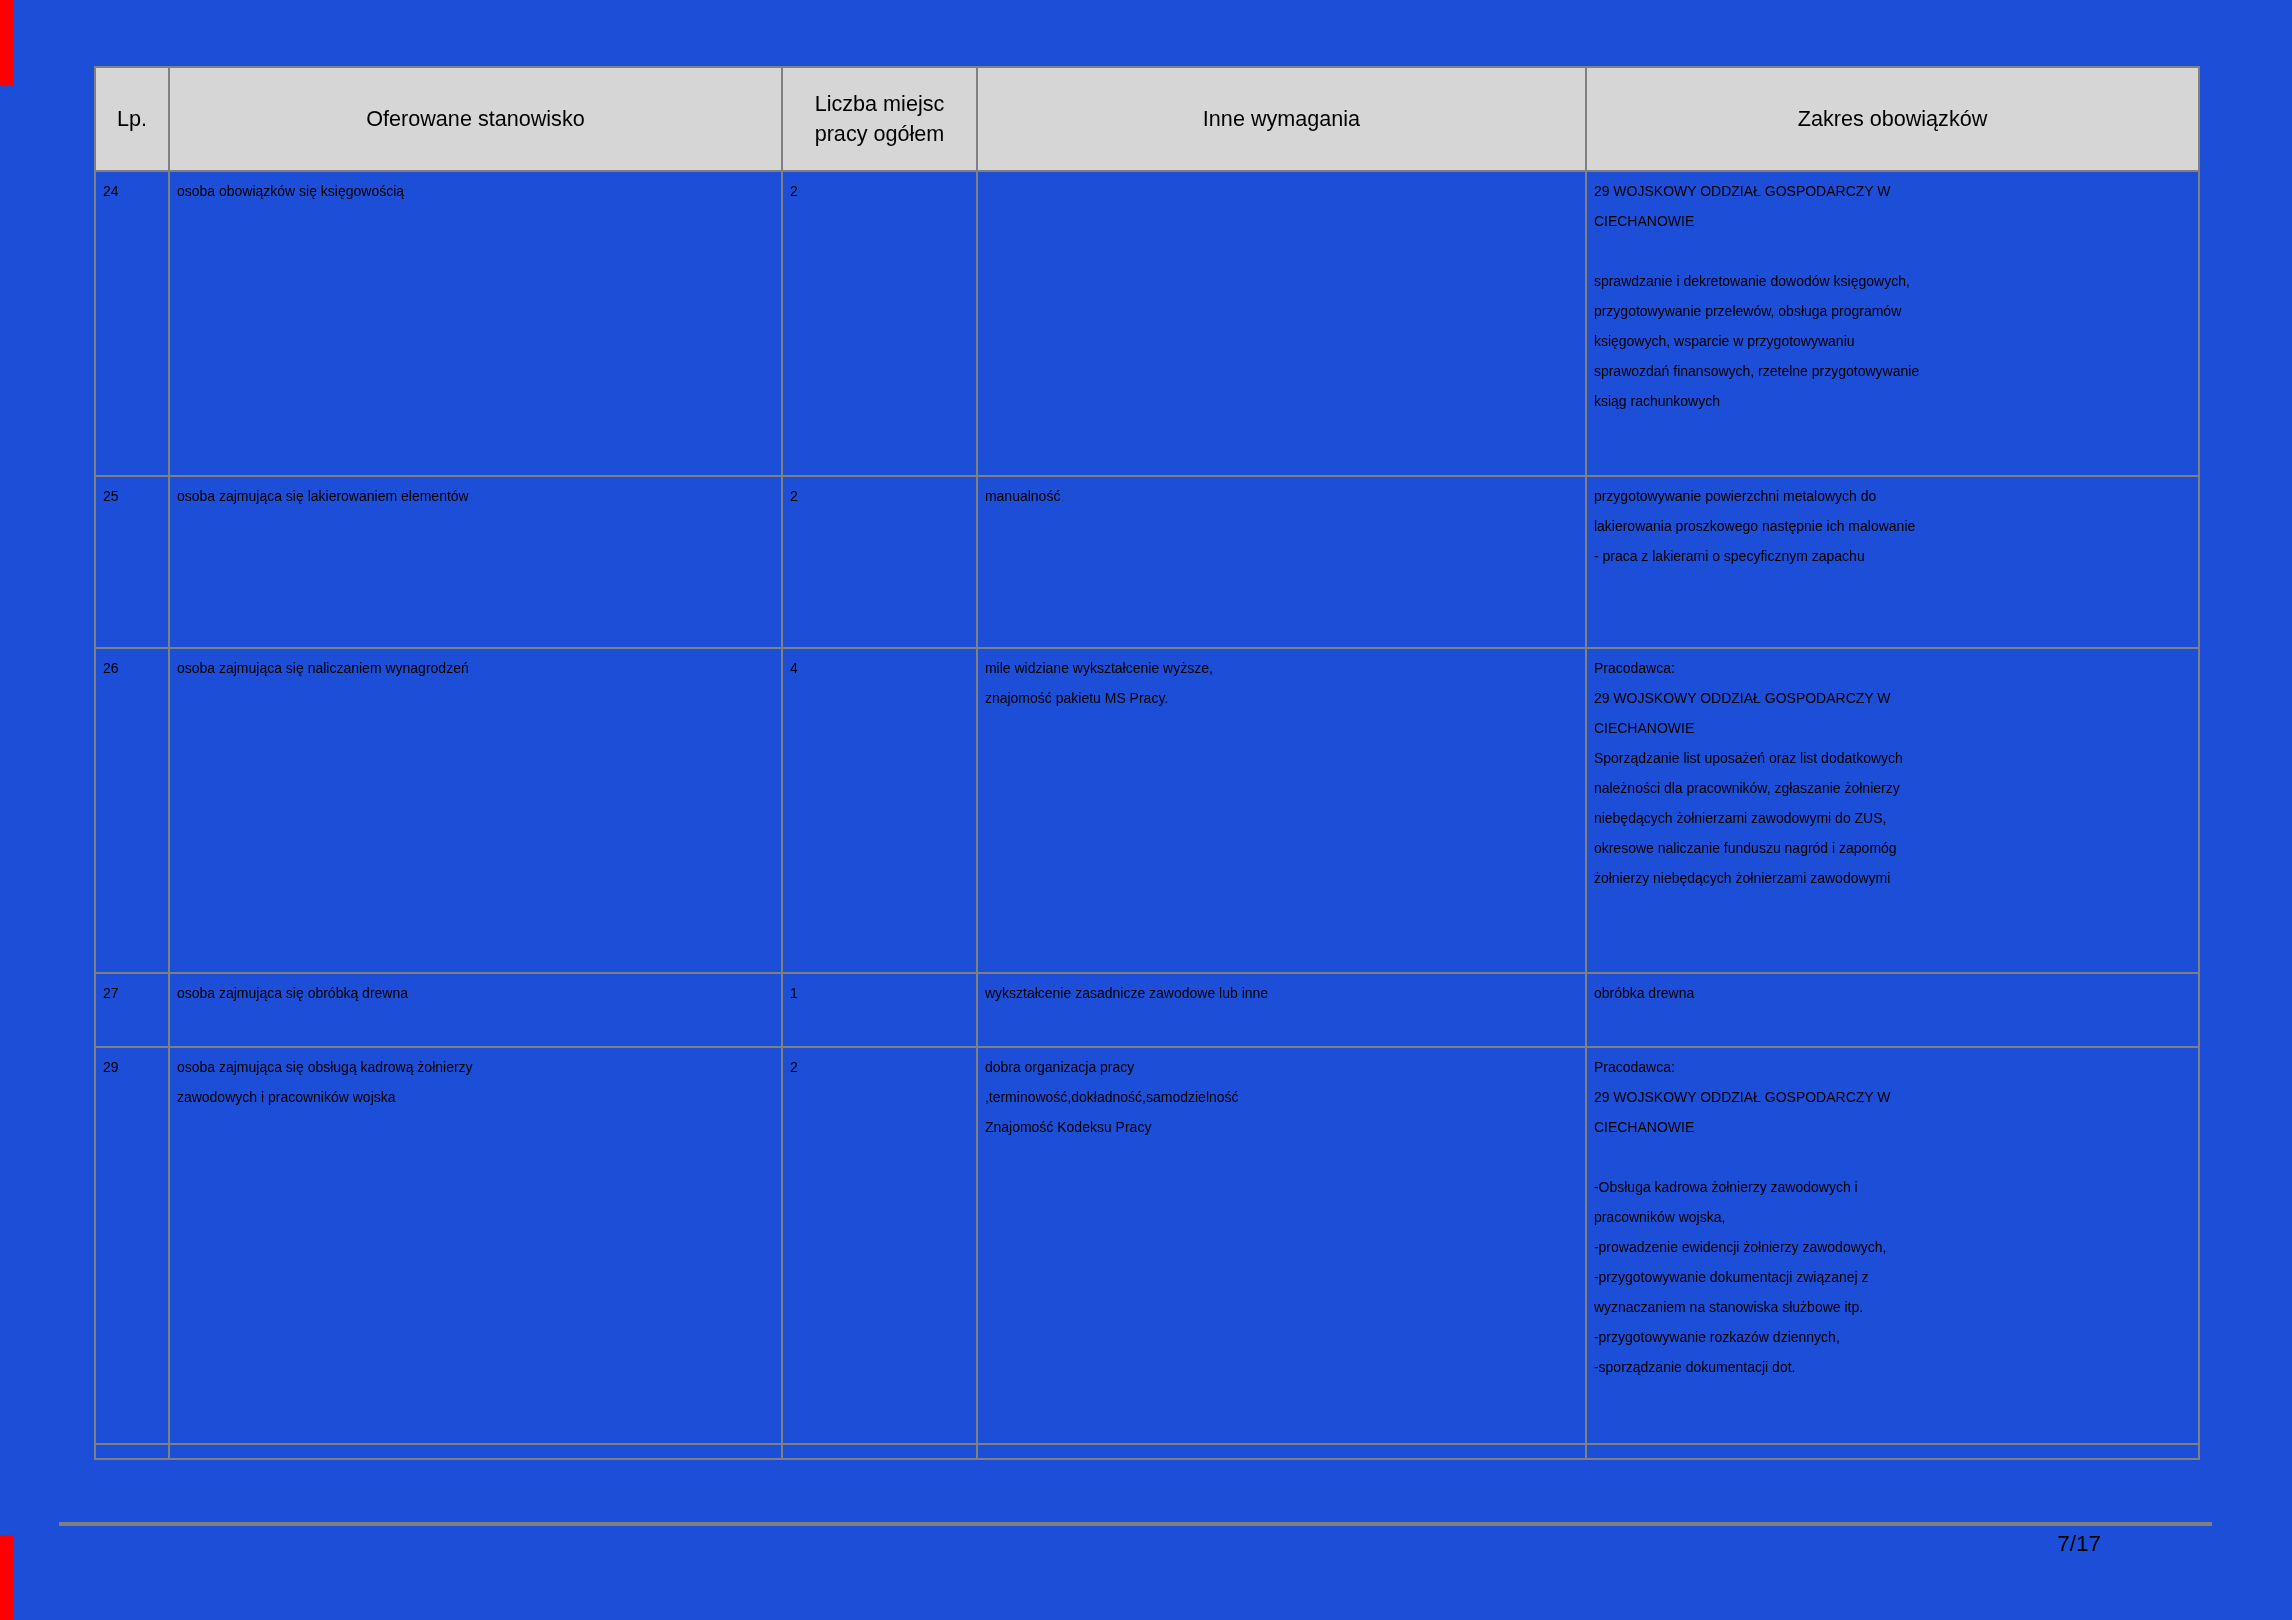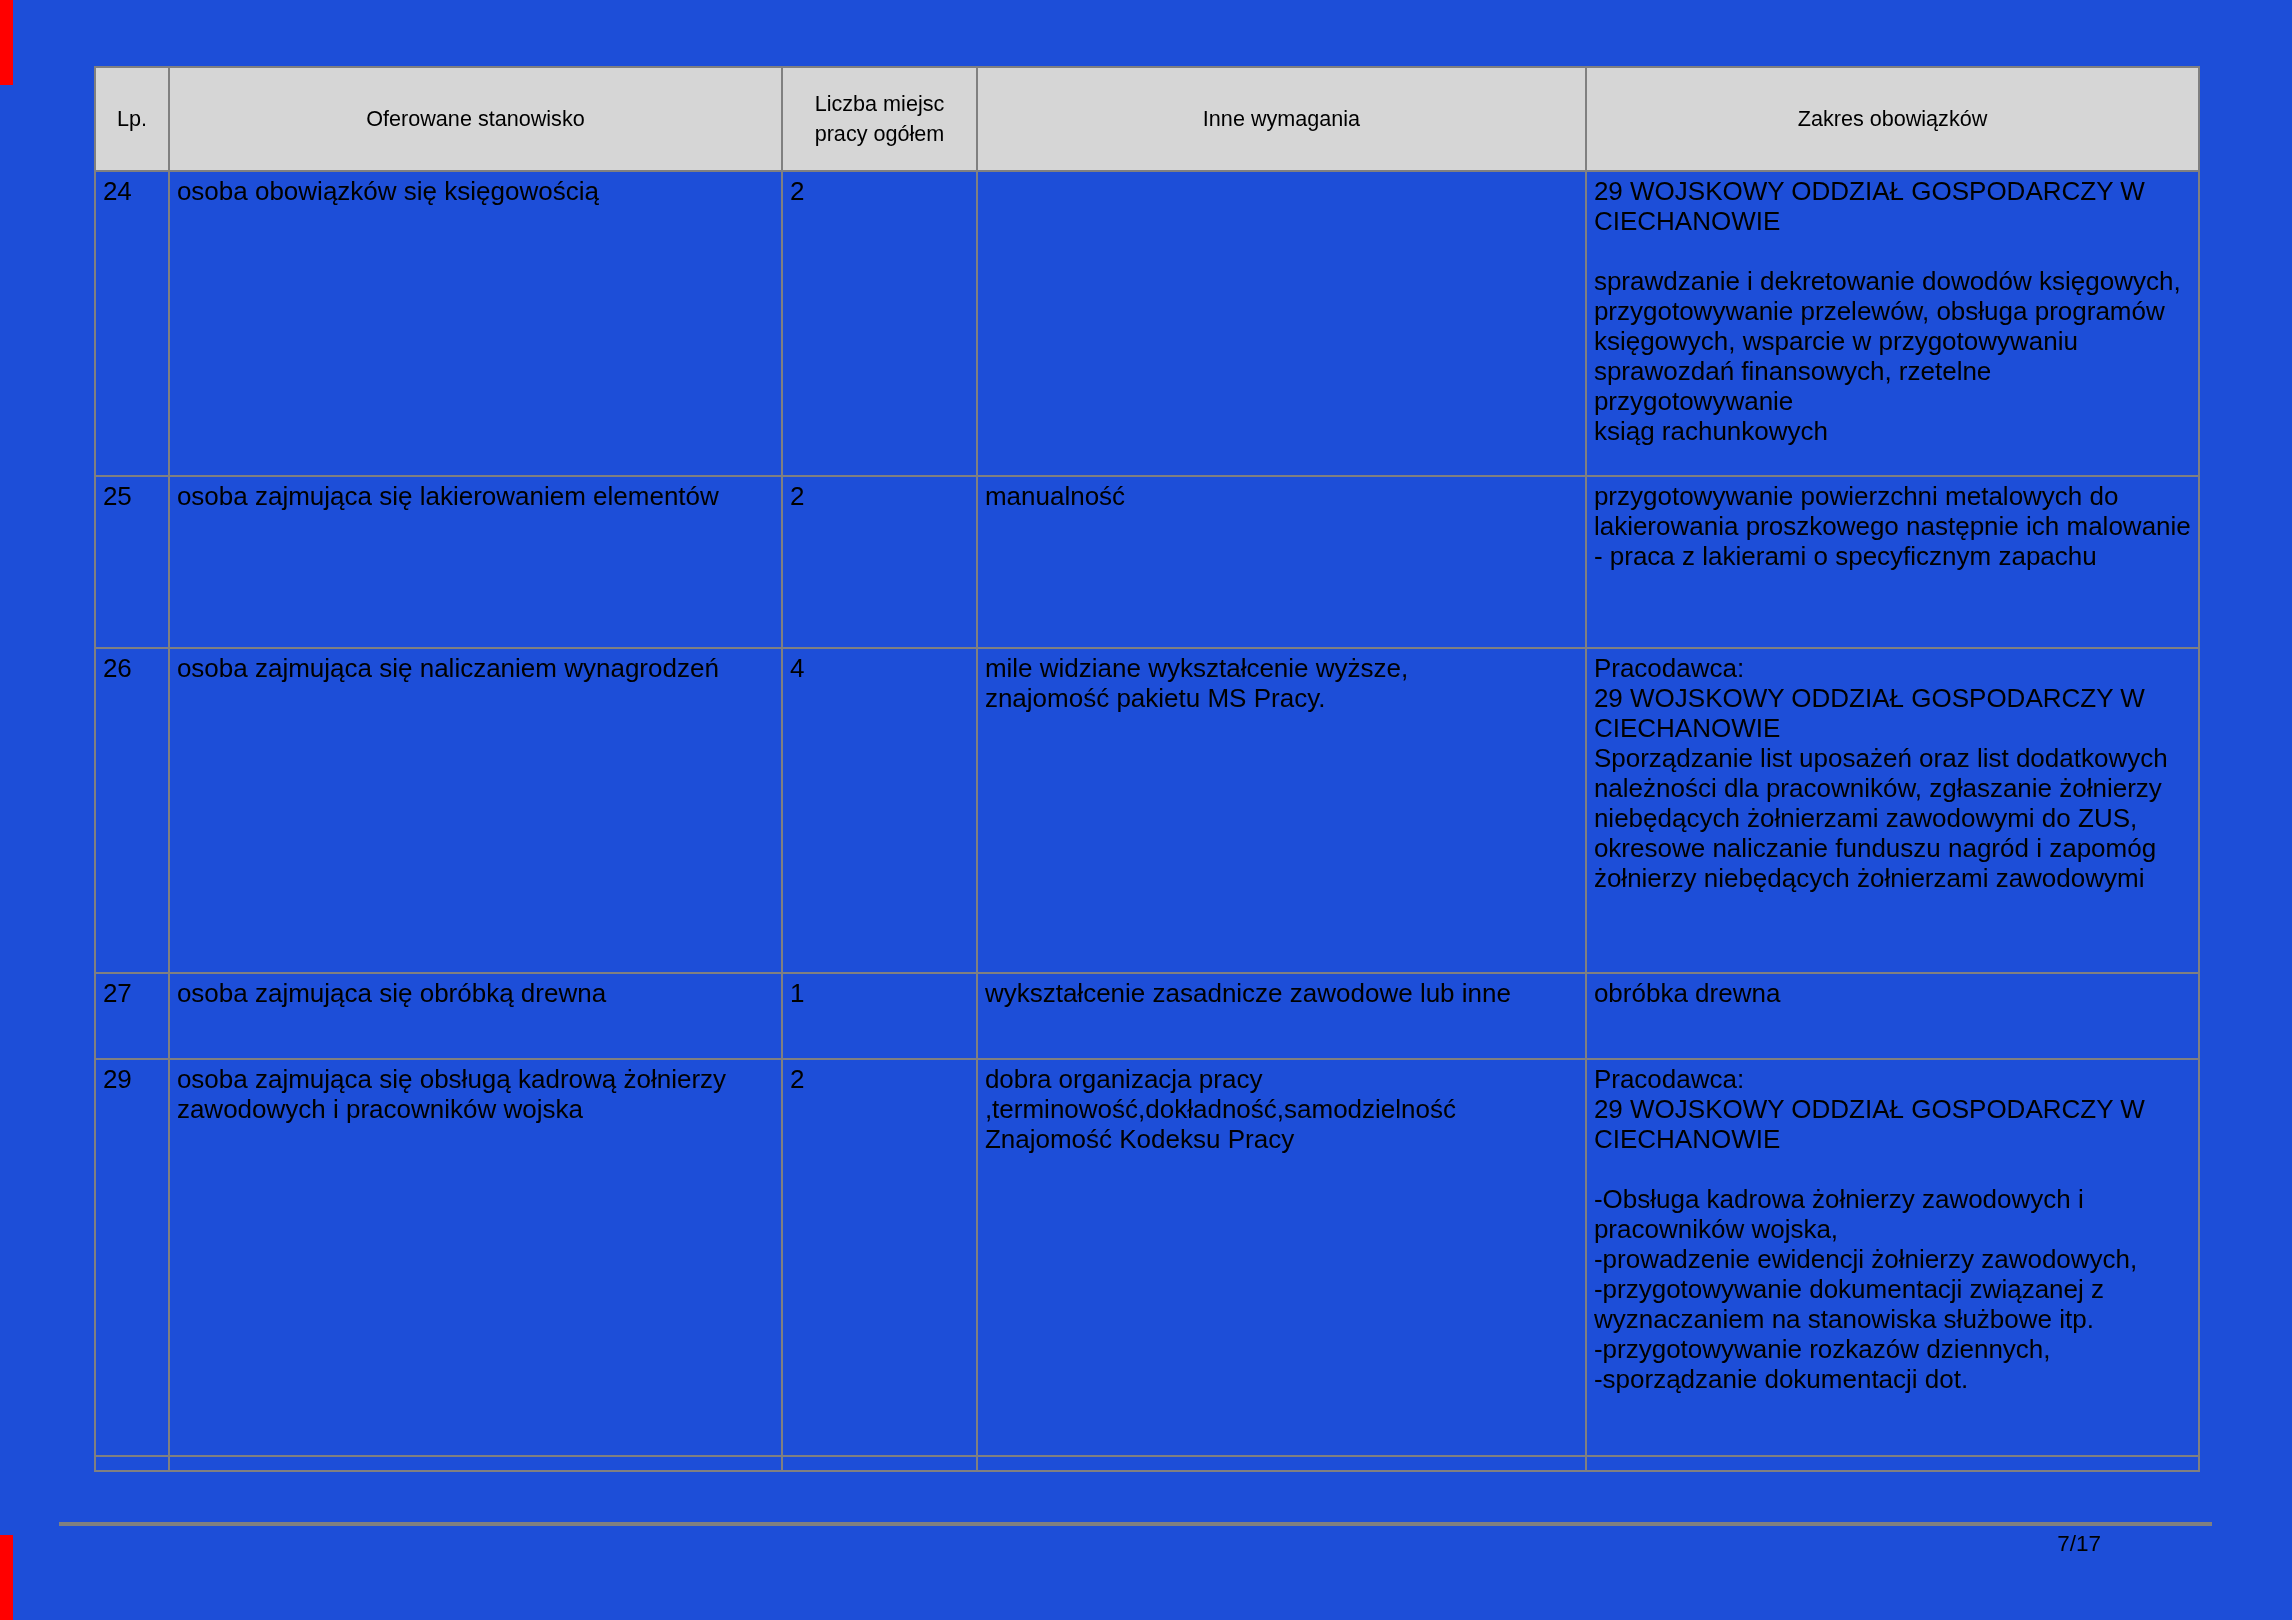--- a/index.html
+++ b/index.html
@@ -16,21 +16,21 @@
   .marker.bottom{top:1535px;}
 
   table.jobs{
     position:absolute;left:94px;top:66px;
     width:2103px;
     border-collapse:collapse;
     table-layout:fixed;
   }
   table.jobs th, table.jobs td{
     border:2.9px solid #808080;
-    font-size:26px;
+    font-size:14px;
     line-height:30px;
     overflow:hidden;
   }
   table.jobs th{
     background:#d6d6d6;
     font-weight:normal;
     font-size:21.6px;
     text-align:center;
     vertical-align:middle;
     white-space:pre-wrap;
@@ -116,21 +116,21 @@
 znajomość pakietu MS Pracy.</td>
         <td>Pracodawca:
 29 WOJSKOWY ODDZIAŁ GOSPODARCZY W
 CIECHANOWIE
 Sporządzanie list uposażeń oraz list dodatkowych
 należności dla pracowników, zgłaszanie żołnierzy
 niebędących żołnierzami zawodowymi do ZUS,
 okresowe naliczanie funduszu nagród i zapomóg
 żołnierzy niebędących żołnierzami zawodowymi</td>
       </tr>
-      <tr style="height:86px">
+      <tr style="height:74px">
         <td class="lp">27</td>
         <td>osoba zajmująca się obróbką drewna</td>
         <td class="num">1</td>
         <td>wykształcenie zasadnicze zawodowe lub inne</td>
         <td>obróbka drewna</td>
       </tr>
       <tr style="height:397px">
         <td class="lp">29</td>
         <td>osoba zajmująca się obsługą kadrową żołnierzy
 zawodowych i pracowników wojska</td>

